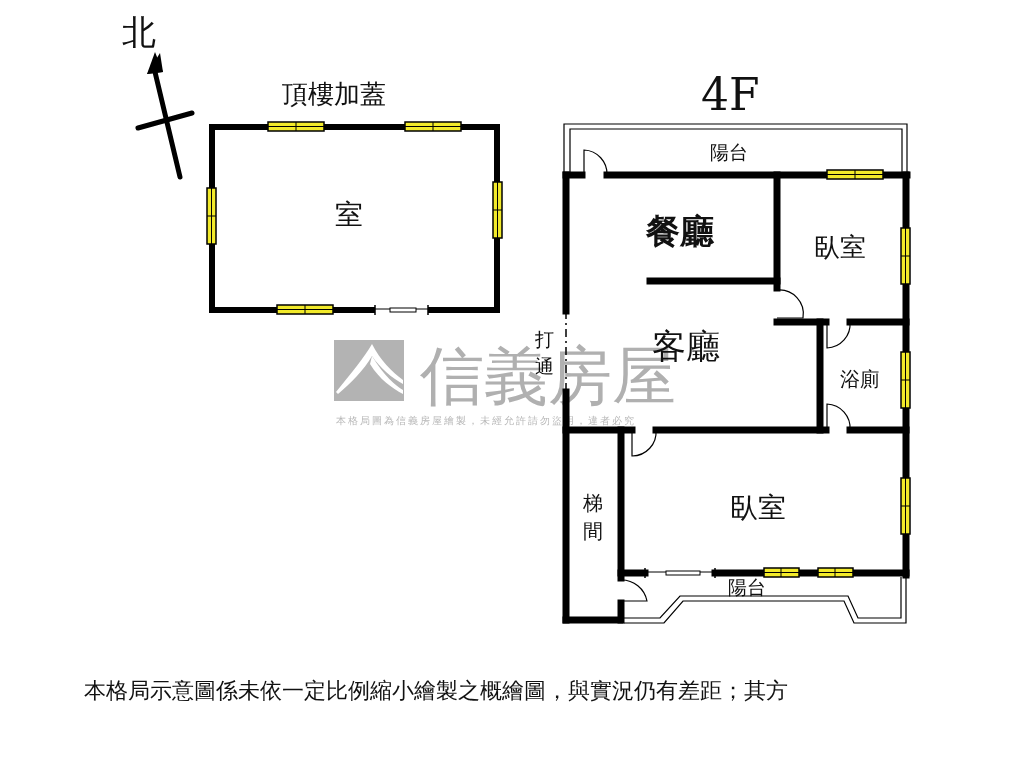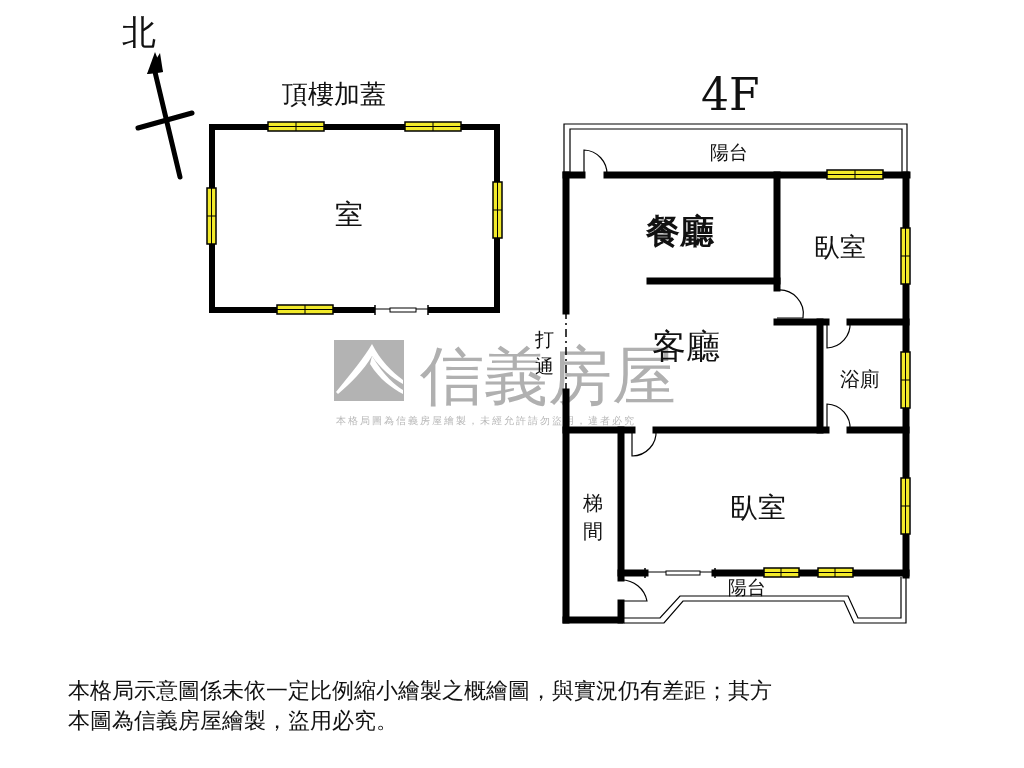--- a/index.html
+++ b/index.html
@@ -3,21 +3,21 @@
   <meta charset="utf-8">
   <style>
     html, body { margin: 0; padding: 0; background: #ffffff; }
     body { width: 1024px; height: 768px; position: relative; overflow: hidden;
            font-family: "DejaVu Sans", sans-serif; }
     #plan { position: absolute; left: 0; top: 0; width: 1024px; height: 768px; }
     .lbl { fill: #111; font-family: "DejaVu Sans", sans-serif; }
     .serif { fill: #111; font-family: "DejaVu Serif", serif; }
     .wm-text { fill: #b0b0b0; font-family: "DejaVu Sans", sans-serif; }
     .wm-small { fill: #b8b8b8; font-family: "DejaVu Sans", sans-serif; letter-spacing: 2px; }
-    .disclaimer { position: absolute; left: 68px; top: 676px; width: 900px;
+    .disclaimer { position: absolute; left: 84px; top: 676px; width: 900px;
                   font-family: "DejaVu Sans", sans-serif; font-size: 22px; line-height: 30px;
                   color: #111; }
     .disclaimer div { white-space: nowrap; }
   </style>
 </head>
 <body>
 
 <svg id="plan" viewBox="0 0 1024 768" xmlns="http://www.w3.org/2000/svg">
   <defs>
     <g id="winH">
@@ -165,14 +165,13 @@
     <text class="lbl" x="840" y="386" font-size="20">浴廁</text>
     <text class="lbl" x="583" y="510" font-size="20">梯</text>
     <text class="lbl" x="583" y="538" font-size="20">間</text>
     <text class="lbl" x="730" y="517" font-size="28">臥室</text>
     <text class="lbl" x="728" y="594" font-size="19">陽台</text>
   </g>
 </svg>
 
 <div class="disclaimer">
   <div>本格局示意圖係未依一定比例縮小繪製之概繪圖，與實況仍有差距；其方</div>
-  <div>本圖為信義房屋繪製，盜用必究。</div>
 </div>
 
 </body></html>

